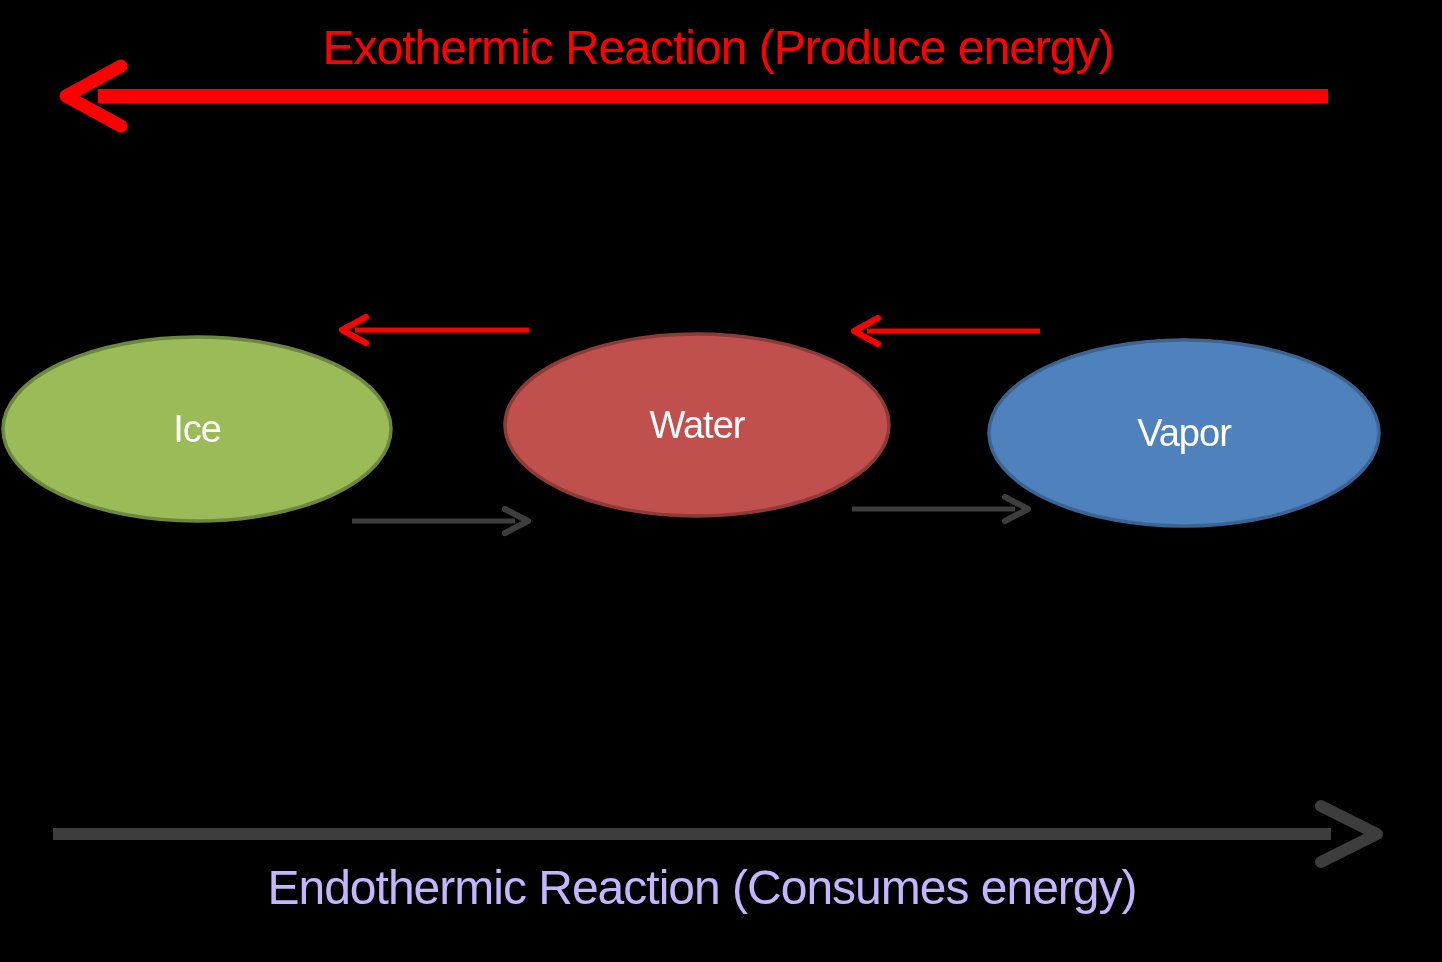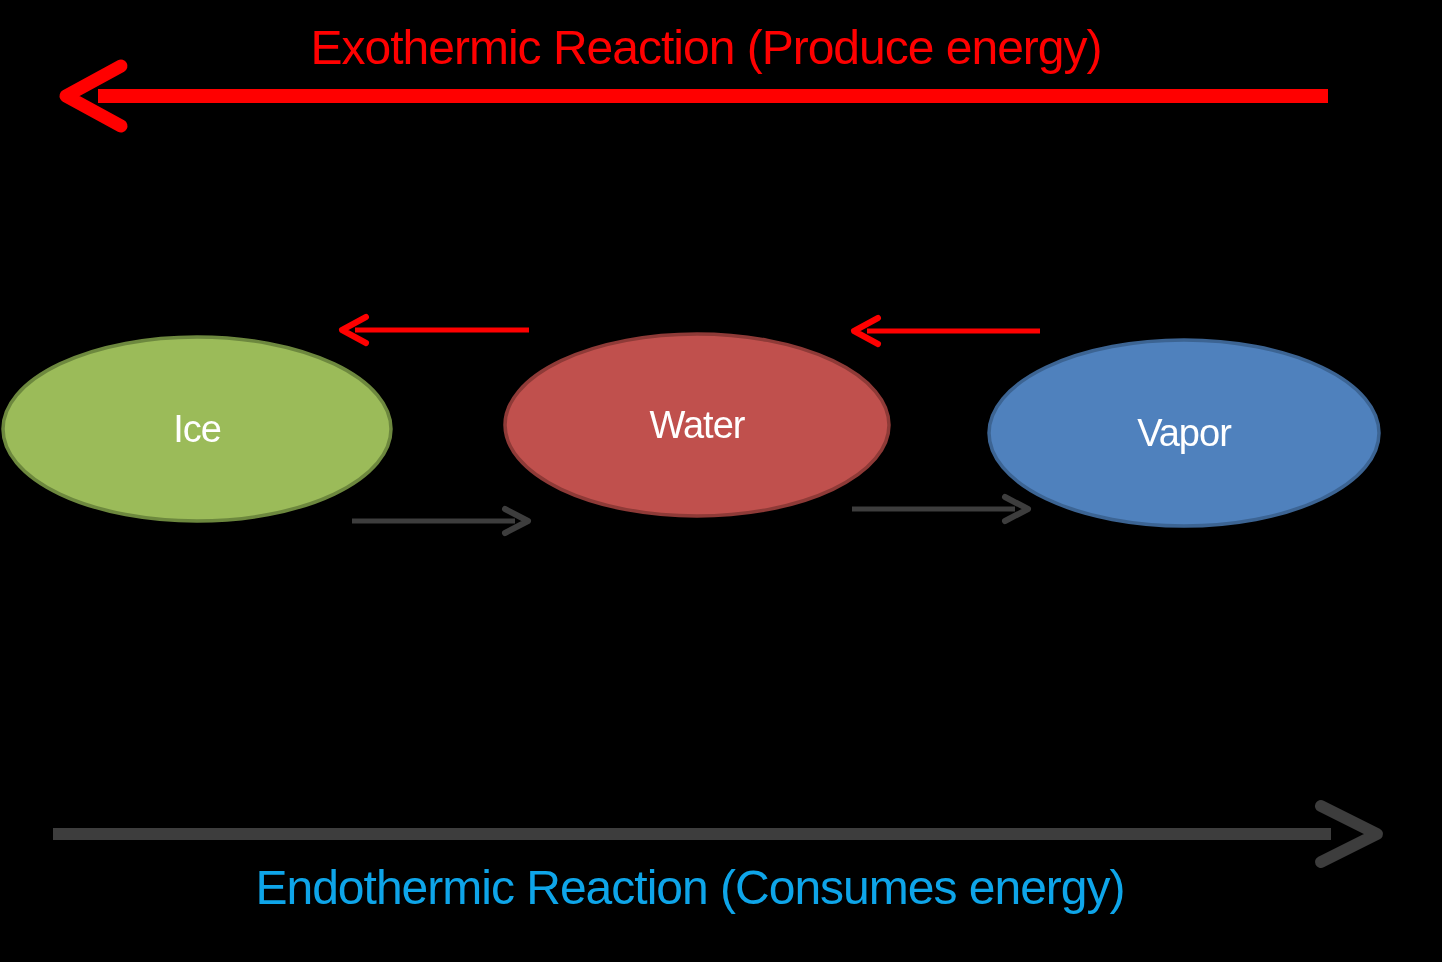--- a/index.html
+++ b/index.html
@@ -27,29 +27,30 @@
   }
   .title {
     position: absolute;
     left: 0;
     width: 1412px;
     text-align: center;
     font-size: 48px;
     letter-spacing: -1px;
     white-space: nowrap;
     line-height: 1.1;
+    padding-left: 12px;
   }
   .title.exo {
     top: 22px;
     color: #ff0000;
   }
   .title.endo {
     top: 862px;
     width: 1380px;
-    color: #0ea5e9;
+    color: #c4b5fd;
   }
   svg text {
     font-family: "Liberation Sans", "DejaVu Sans", sans-serif;
     font-size: 38px;
     letter-spacing: -1px;
   }
 </style>
 </head>
 <body>
 

